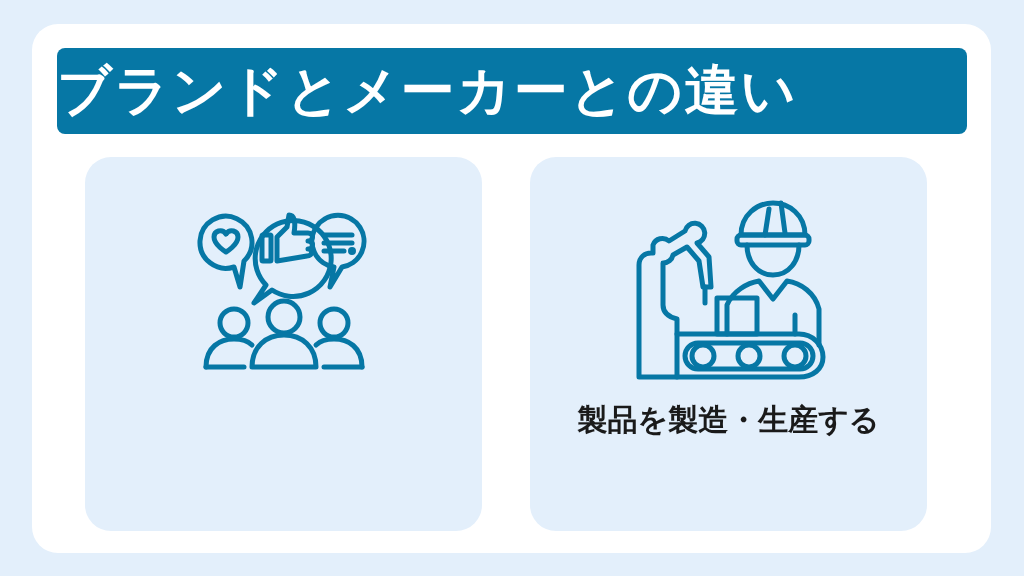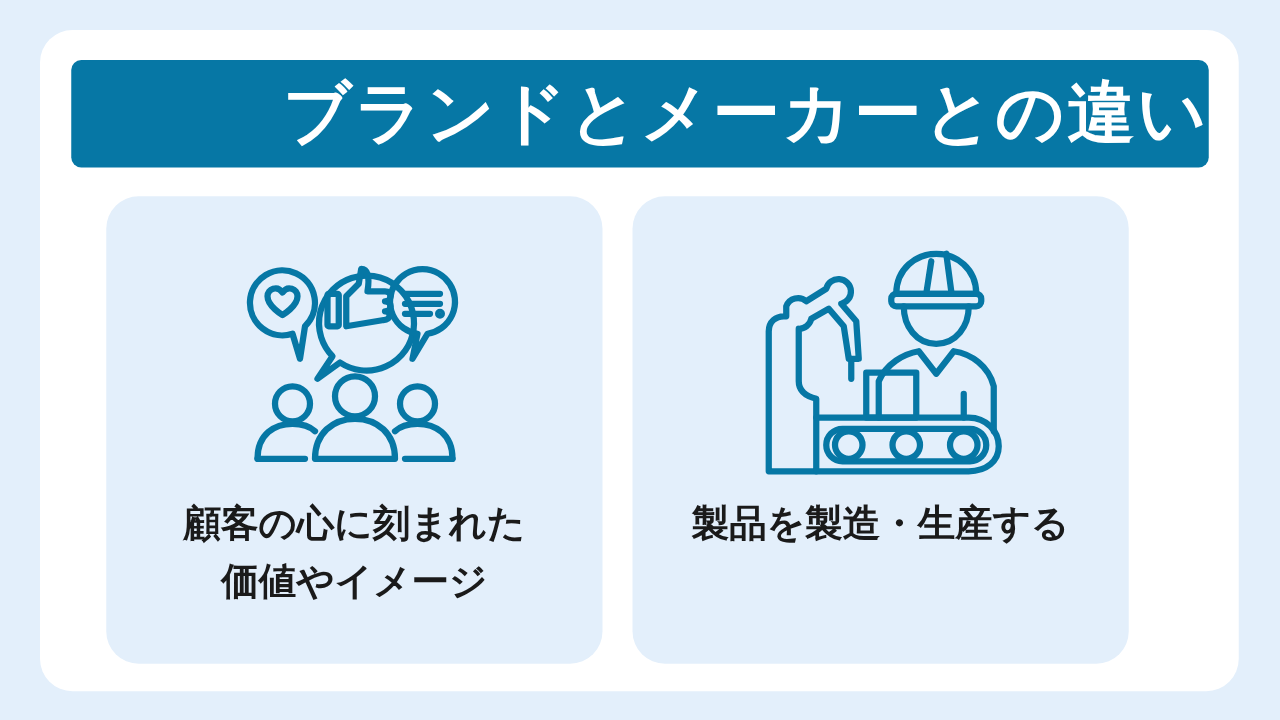--- a/index.html
+++ b/index.html
@@ -15,38 +15,38 @@
     width: 959px; height: 529px;
     background: #ffffff;
     border-radius: 26px;
   }
   .title-bar {
     position: absolute;
     left: 57px; top: 48px;
     width: 910px; height: 86px;
     background: #0677a5;
     border-radius: 8px;
-    display: flex; align-items: center; justify-content: flex-end;
+    display: flex; align-items: center; justify-content: flex-start;
   }
   .title-text {
     color: #ffffff;
     font-size: 54px;
     font-weight: bold;
     letter-spacing: 2px;
     line-height: 1;
   }
   .panel {
     position: absolute;
     top: 157px;
     width: 397px; height: 374px;
     background: #e3effb;
     border-radius: 26px;
   }
   .panel-left { left: 85px; }
-  .panel-right { left: 506px; }
+  .panel-right { left: 530px; }
   .panel-icon {
     position: absolute;
     left: 50%;
     transform: translateX(-50%);
     top: 38px;
     width: 200px; height: 185px;
   }
   .panel-icon svg { width: 100%; height: 100%; display: block; }
   .panel-caption {
     position: absolute;
@@ -89,24 +89,20 @@
       <circle cx="50" cy="128" r="14"></circle>
       <path d="M22 172 C22 152 36 144 50 144 C58 144 64 146 68 150"></path>
       <line x1="22" y1="172" x2="60" y2="172"></line>
       <circle cx="100" cy="122" r="16"></circle>
       <path d="M68 172 C68 152 82 140 100 140 C118 140 132 152 132 172 Z"></path>
       <circle cx="150" cy="128" r="14"></circle>
       <path d="M178 172 C178 152 164 144 150 144 C142 144 136 146 132 150"></path>
       <line x1="140" y1="172" x2="178" y2="172"></line>
     </svg>
   </div>
-  <div class="panel-caption">
-    <span>顧客の心に刻まれた</span>
-    <span>価値やイメージ</span>
-  </div>
 </div>
 
 <div class="panel panel-right">
   <div class="panel-icon">
     <svg viewBox="0 0 200 185" fill="none" stroke="#0677a5" stroke-width="5" stroke-linecap="round" stroke-linejoin="round">
 
       <path d="M10 182 L10 70 C10 62 16 58 22 58 L24 58 L24 50 A10 10 0 0 1 40 46 L56 36 A10 10 0 1 1 68 48 L80 62 L82 92 L74 92 L70 66 L58 52 L44 60 A10 10 0 0 1 34 68 L34 110 C34 118 40 122 48 124 L48 182 Z"></path>
       <line x1="76" y1="92" x2="76" y2="108"></line>
 
       <rect x="88" y="103" width="40" height="36"></rect>

